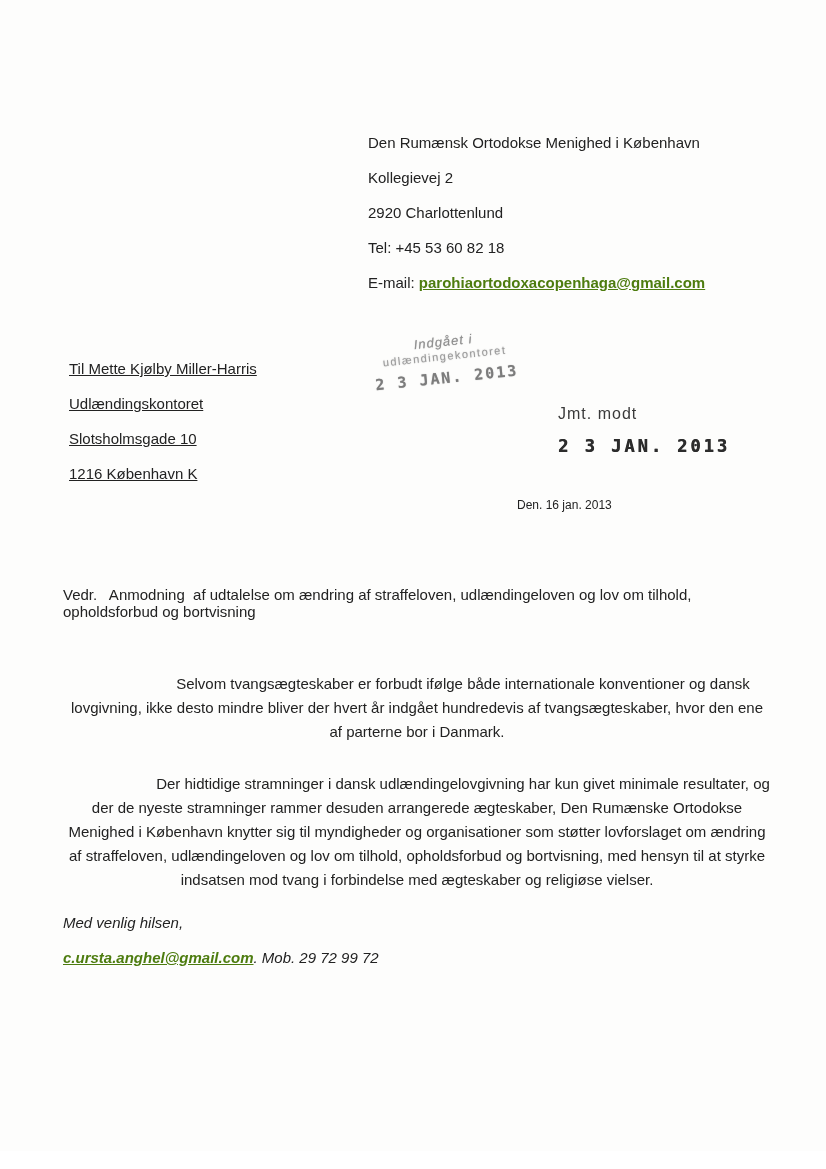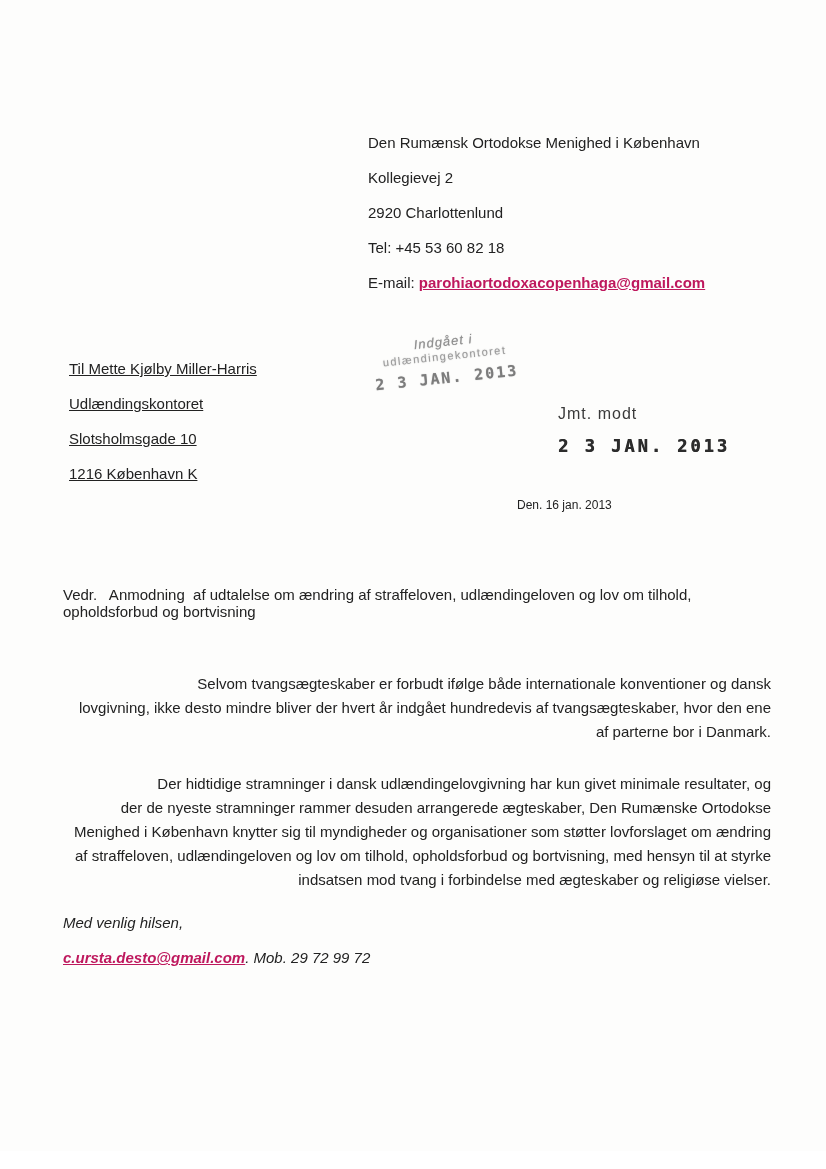--- a/index.html
+++ b/index.html
@@ -20,21 +20,21 @@
     width: 420px;
   }
   .recipient {
     position: absolute;
     left: 69px;
     top: 358px;
     width: 300px;
     text-decoration: underline;
   }
   .email {
-    color: #be185d;
+    color: #4d7c0f;
     text-decoration: underline;
     font-weight: bold;
     cursor: default;
   }
   
   .stamp-faint {
     position: absolute;
     left: 350px;
     top: 334px;
     width: 190px;
@@ -103,21 +103,21 @@
     position: absolute;
     left: 63px;
     top: 672px;
     width: 708px;
   }
   .para {
     margin: 0 0 28px 0;
     font-size: 15px;
     line-height: 24px;
     text-indent: 92px;
-    text-align: right;
+    text-align: center;
   }
   .closing {
     position: absolute;
     left: 63px;
     top: 912px;
     width: 600px;
     font-style: italic;
   }
 </style>
 </head>
@@ -155,16 +155,16 @@
 
   <div class="subject">Vedr.   Anmodning  af udtalelse om ændring af straffeloven, udlændingeloven og lov om tilhold, opholdsforbud og bortvisning</div>
 
   <div class="body-text">
     <p class="para">Selvom tvangsægteskaber er forbudt ifølge både internationale konventioner og dansk lovgivning, ikke desto mindre bliver der hvert år indgået hundredevis af tvangsægteskaber, hvor den ene af parterne bor i Danmark.</p>
     <p class="para">Der hidtidige stramninger i dansk udlændingelovgivning har kun givet minimale resultater, og der de nyeste stramninger rammer desuden arrangerede ægteskaber, Den Rumænske Ortodokse Menighed i København knytter sig til myndigheder og organisationer som støtter lovforslaget om ændring af straffeloven, udlændingeloven og lov om tilhold, opholdsforbud og bortvisning, med hensyn til at styrke indsatsen mod tvang i forbindelse med ægteskaber og religiøse vielser.</p>
   </div>
 
   <footer class="closing">
     <p class="line">Med venlig hilsen,</p>
-    <p class="line"><span class="email">c.ursta.desto@gmail.com</span><span>. Mob. 29 72 99 72</span></p>
+    <p class="line"><span class="email">c.ursta.anghel@gmail.com</span><span>. Mob. 29 72 99 72</span></p>
   </footer>
 
 </div>
 
 </body></html>

